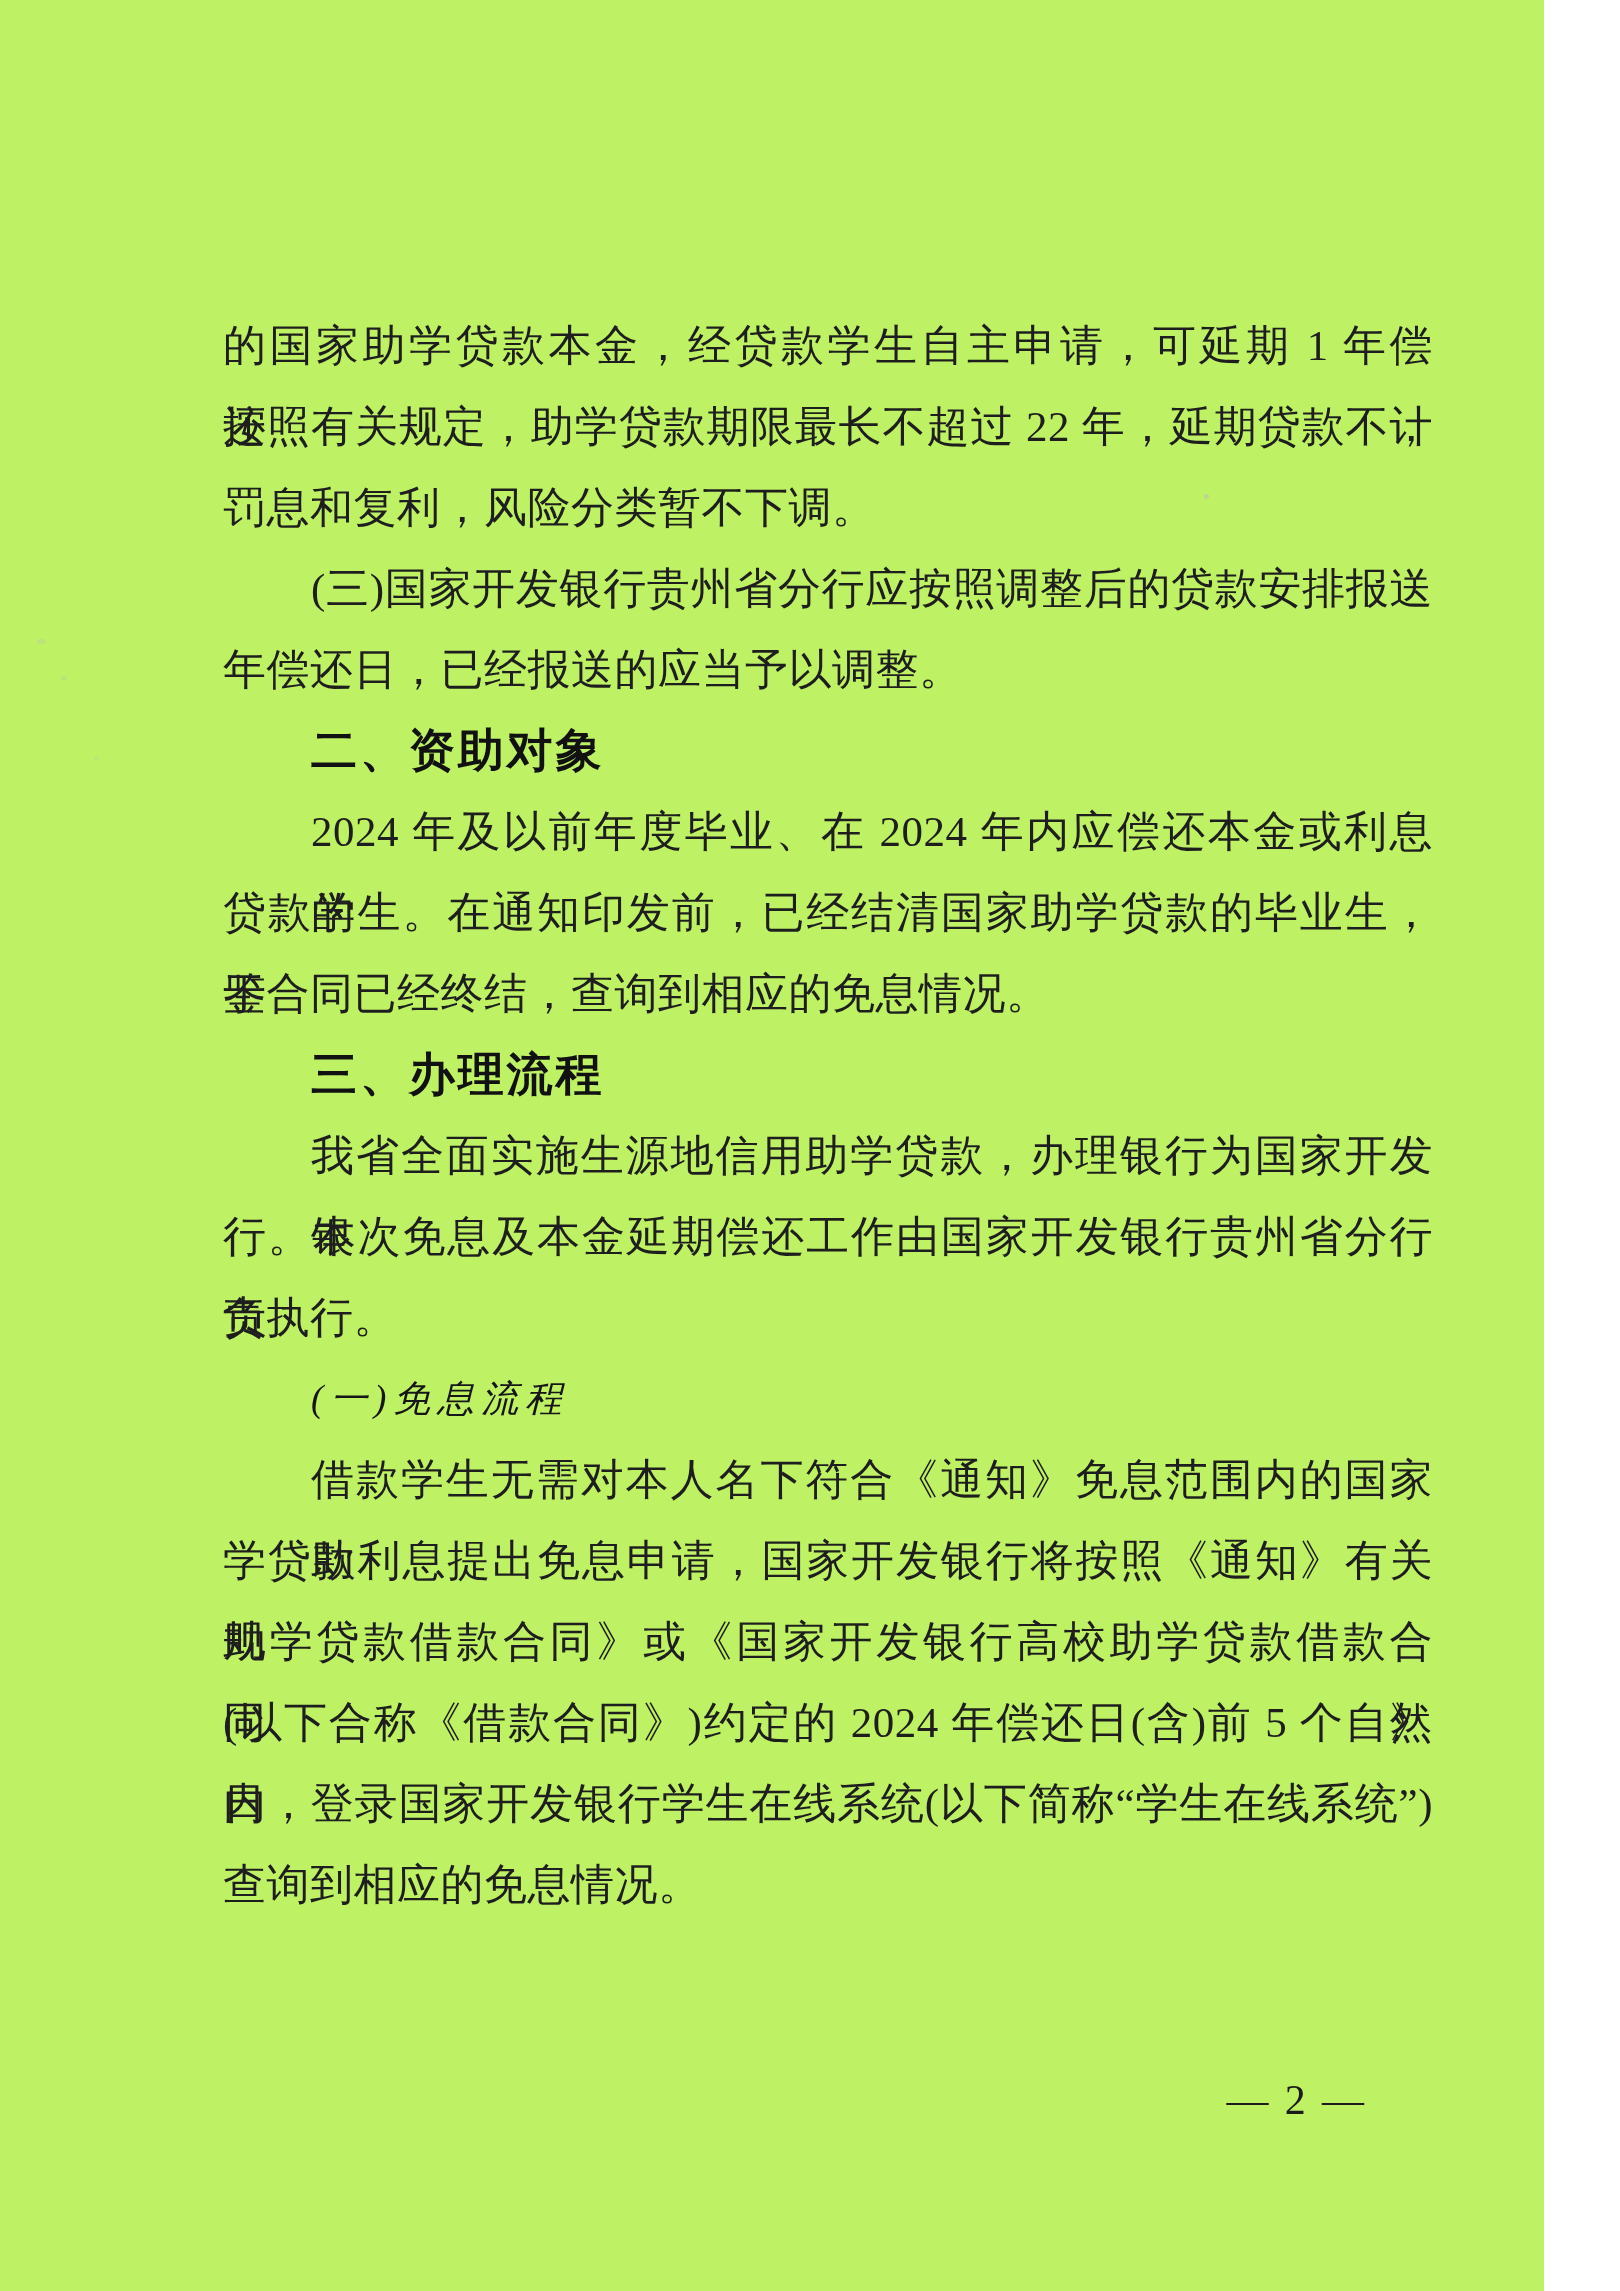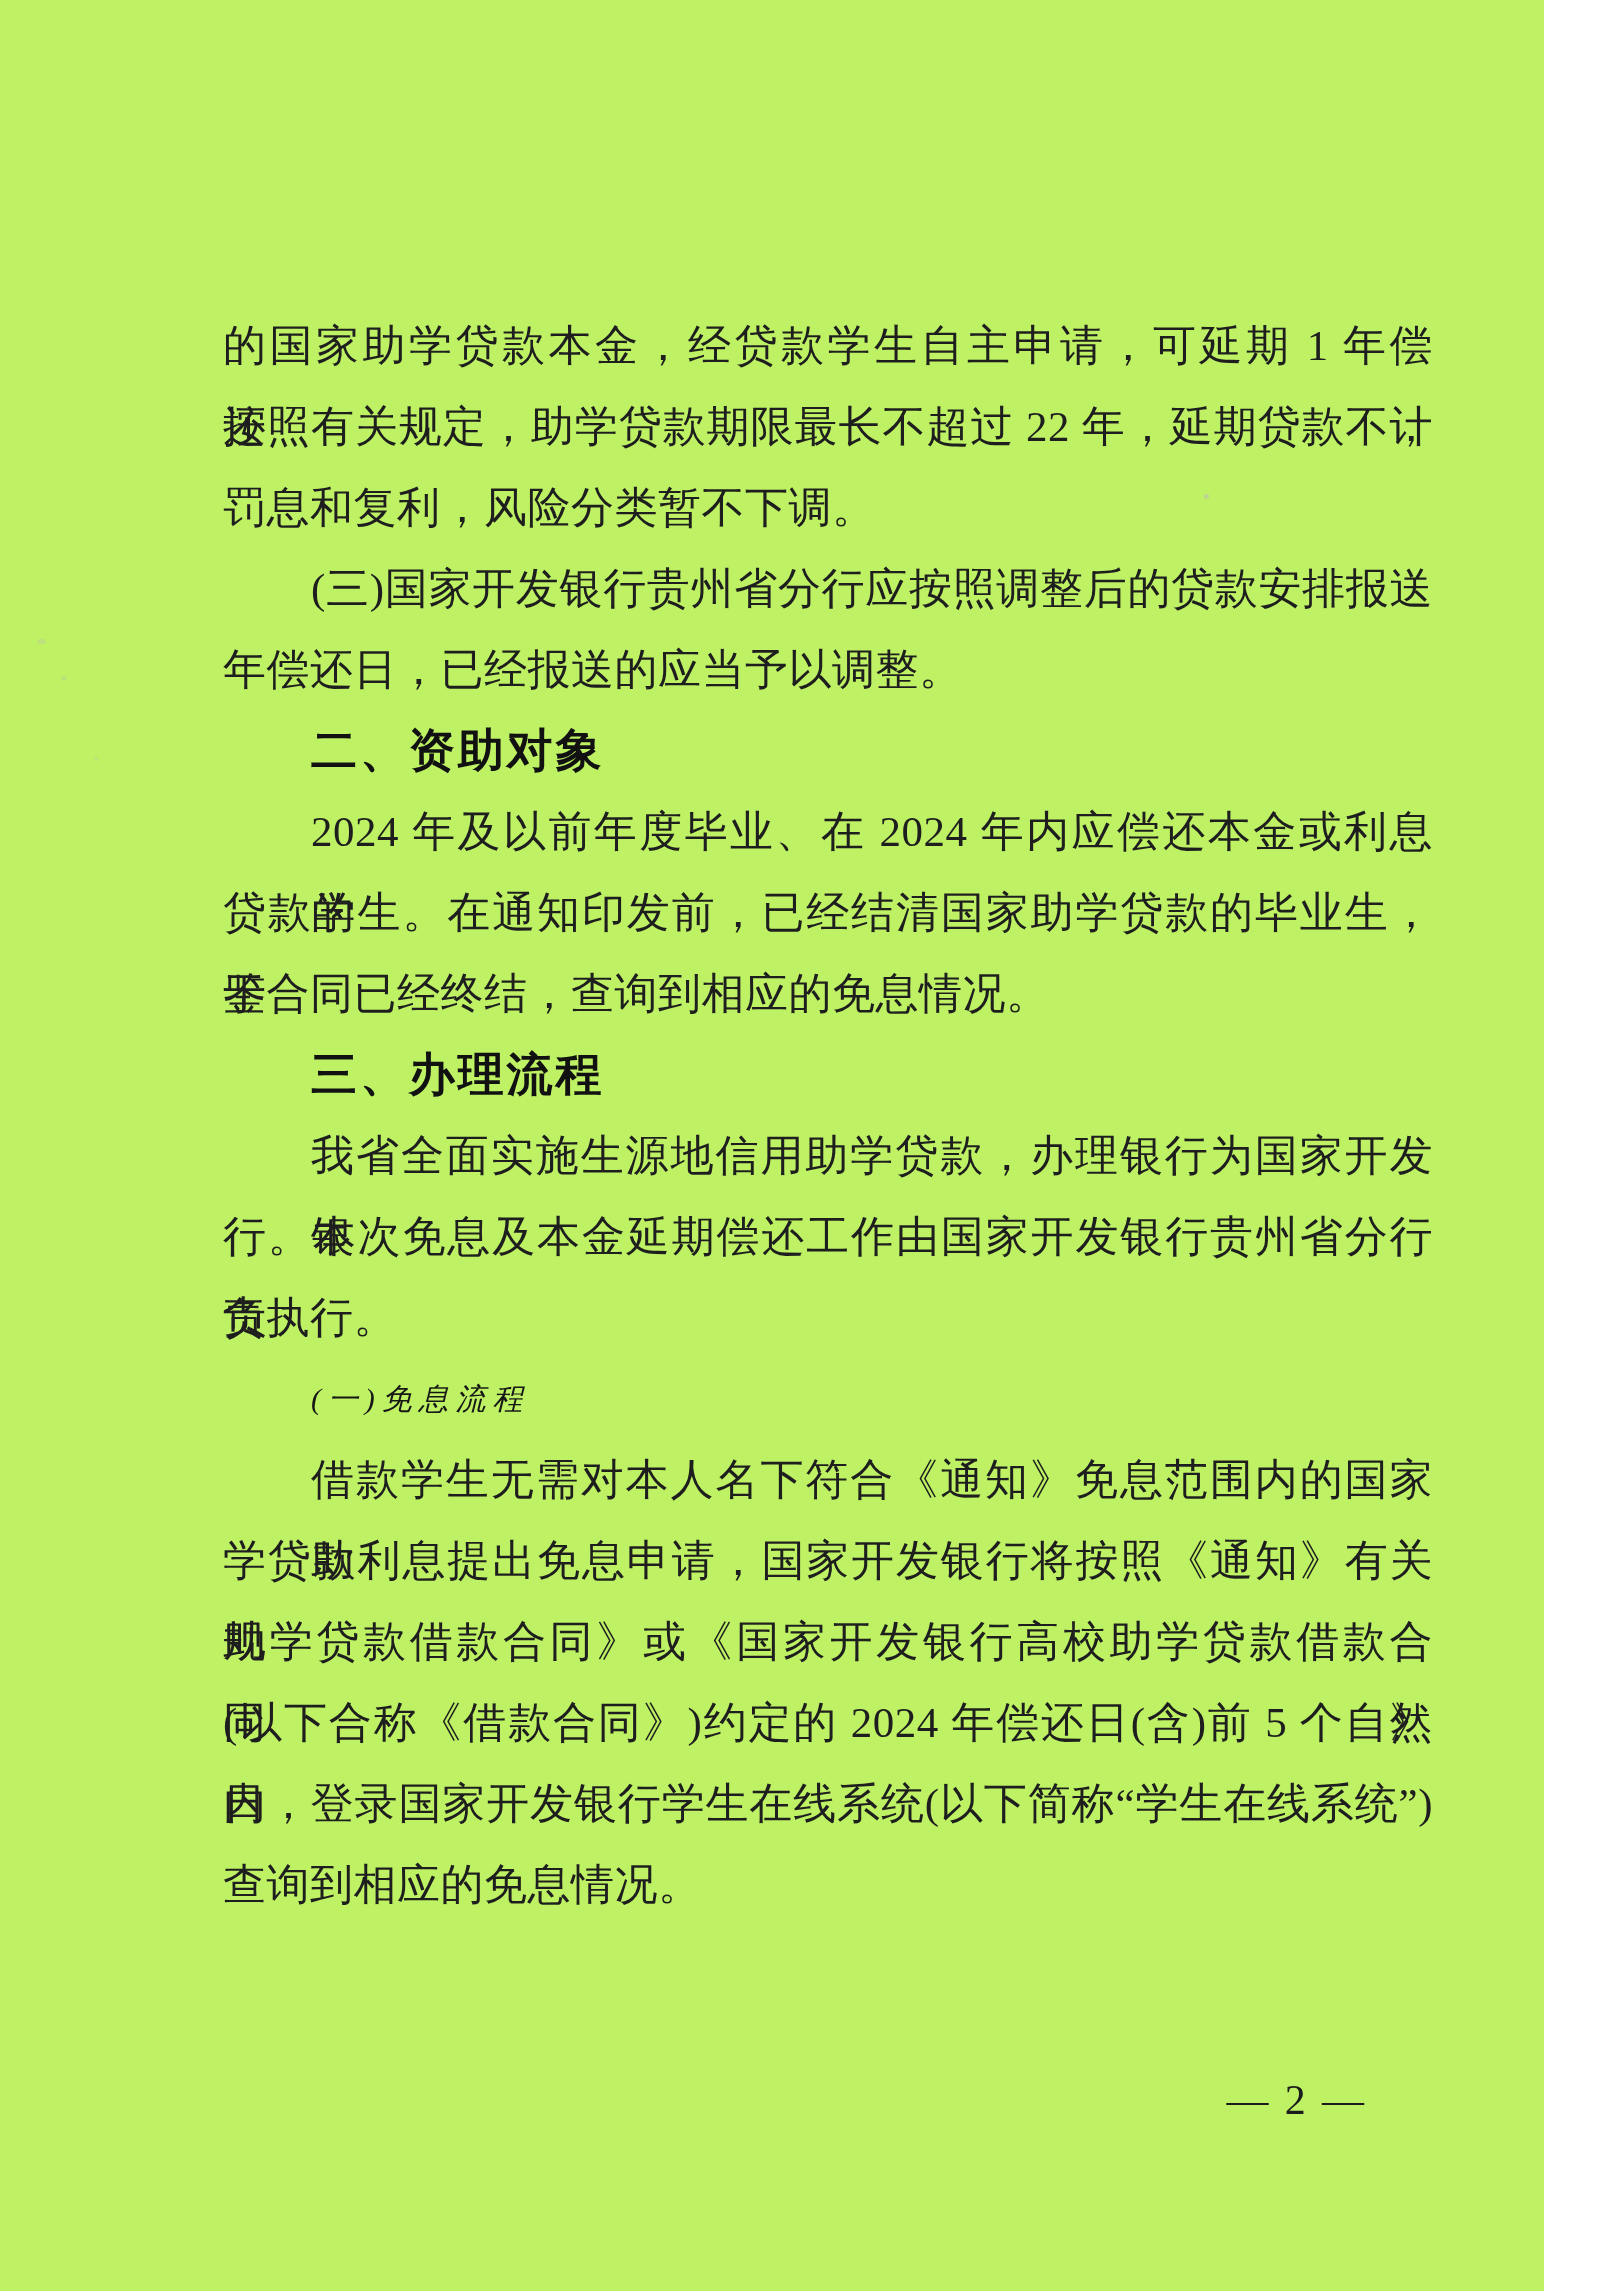--- a/index.html
+++ b/index.html
@@ -39,21 +39,21 @@
   }
   .line.heading {
     font-family: "Liberation Sans", "DejaVu Sans", sans-serif;
     font-weight: 700;
     font-size: 46px;
     color: #111111;
     letter-spacing: 2.9px;
   }
   .line.subheading {
     font-style: italic;
-    font-size: 30px;
+    font-size: 37px;
     letter-spacing: 6.9px;
     color: #161616;
   }
   .footer {
     position: absolute;
     top: 2076px;
     right: 177px;
     font-size: 42px;
     line-height: 49px;
     letter-spacing: 2.9px;

